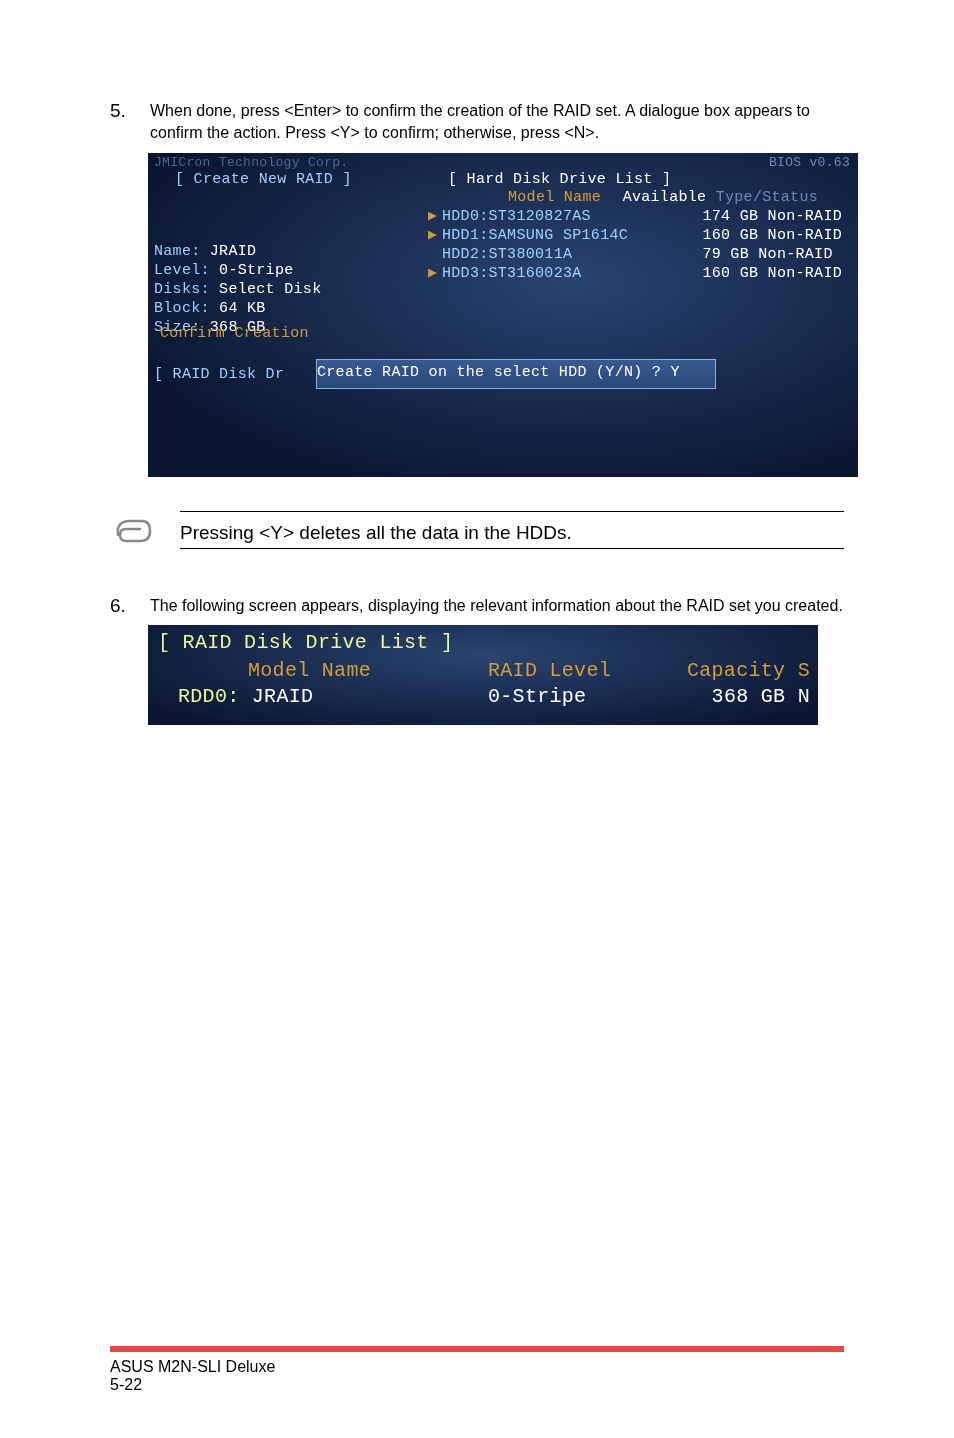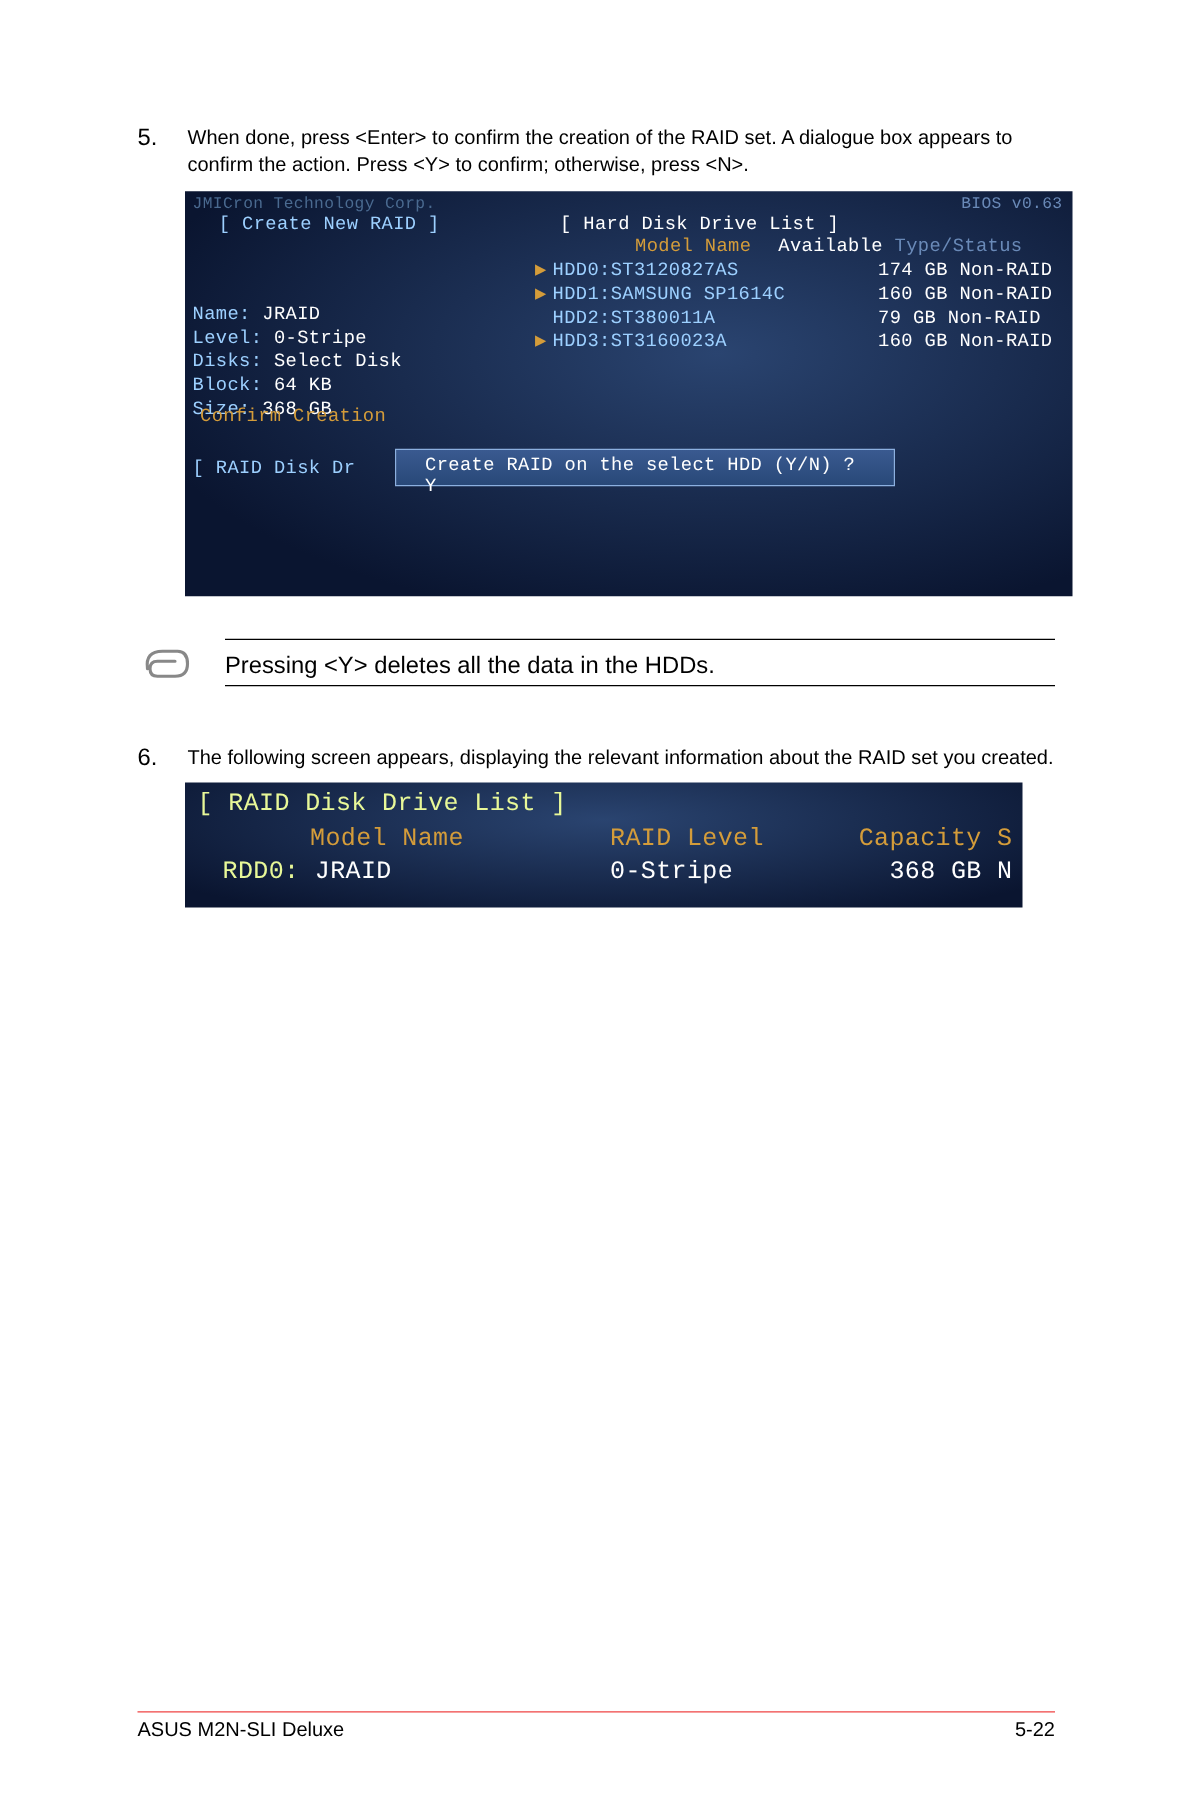--- a/index.html
+++ b/index.html
@@ -44,21 +44,21 @@
   .bios-shot1 .drive-col .row { display:flex; }
   .bios-shot1 .drive-col .mark { color:#d49c3a; width:14px; }
   .bios-shot1 .cap-col { position:absolute; right:16px; top:54px; line-height:19px; color:#fff; text-align:left; }
   .bios-shot1 .cap-col .nr { color:#fff; }
   .bios-shot1 .confirm { position:absolute; top:172px; left:12px; color:#d49c3a; }
   .bios-shot1 .raid-disk { position:absolute; top:213px; left:6px; }
   .bios-shot1 .dialog {
     position:absolute; top:206px; left:168px; width:400px; height:30px;
     background: linear-gradient(#3a5a90, #284878);
     border:1px solid #8cb0e0;
-    color:#fff; padding:4px 23px; font-size:15px;
+    color:#fff; padding:4px 0; font-size:15px;
   }
   .note-row { display:flex; align-items:center; margin: 0 0 36px 0; }
   .note-icon { width:70px; flex-shrink:0; padding-top:4px; }
   .note-icon svg { width:44px; height:44px; }
   .note-body { flex:1; }
   .note-body hr { border:none; border-top:1px solid #000; margin:0 0 6px 0; }
   .note-text { font-size:19px; padding:4px 0; }
   .bios-shot2 {
     margin-left: 38px;
     width: 670px;
@@ -74,22 +74,22 @@
   .bios-shot2 .head { position:absolute; top:6px; left:10px; color:#e8f898; }
   .bios-shot2 .mname { position:absolute; top:34px; left:100px; color:#d49c3a; }
   .bios-shot2 .rlevel { position:absolute; top:34px; left:340px; color:#d49c3a; }
   .bios-shot2 .cap { position:absolute; top:34px; right:8px; color:#d49c3a; }
   .bios-shot2 .rdd { position:absolute; top:60px; left:30px; color:#e8f898; }
   .bios-shot2 .rdd .white { color:#fff; }
   .bios-shot2 .stripe { position:absolute; top:60px; left:340px; color:#fff; }
   .bios-shot2 .size { position:absolute; top:60px; right:8px; color:#fff; }
   .footer {
     position:absolute; bottom:44px; left:110px; right:110px;
-    border-top:1px solid #ef4444; padding-top:6px;
-    display:flex; justify-content:space-between; font-size:16px;
+    border-top:6px solid #ef4444; padding-top:6px;
+    display:flex; justify-content:space-between; font-size:16px;flex-direction:column;
   }
 </style>
 </head>
 <body>
 
 <div class="step-row">
   <div class="step-num">5.</div>
   <div class="step-text">When done, press &lt;Enter&gt; to confirm the creation of the RAID set. A dialogue box appears to confirm the action. Press &lt;Y&gt; to confirm; otherwise, press &lt;N&gt;.</div>
 </div>
 

